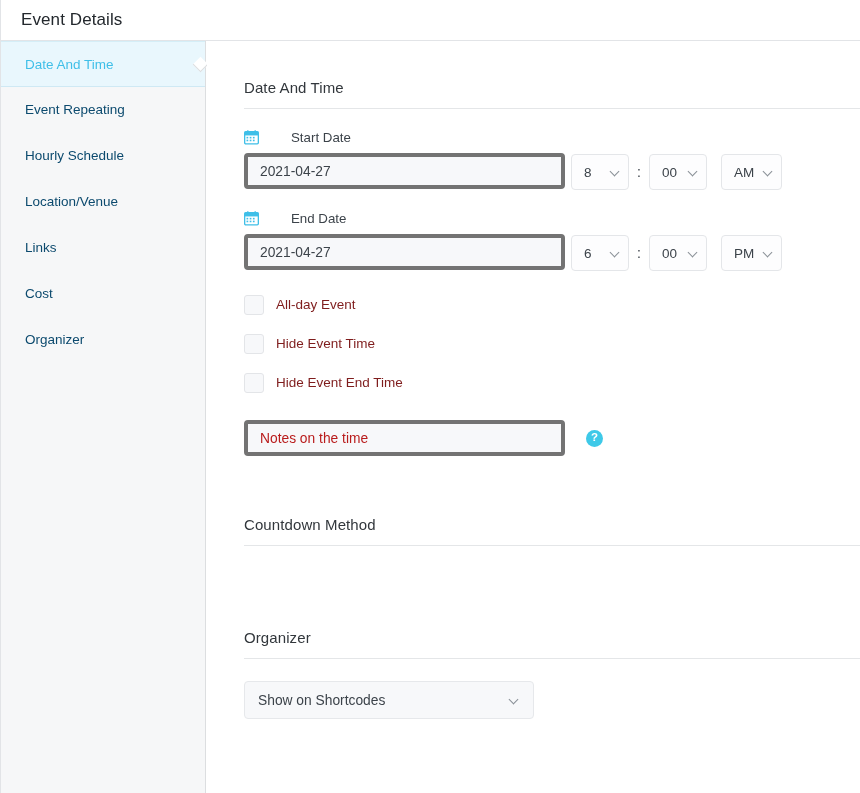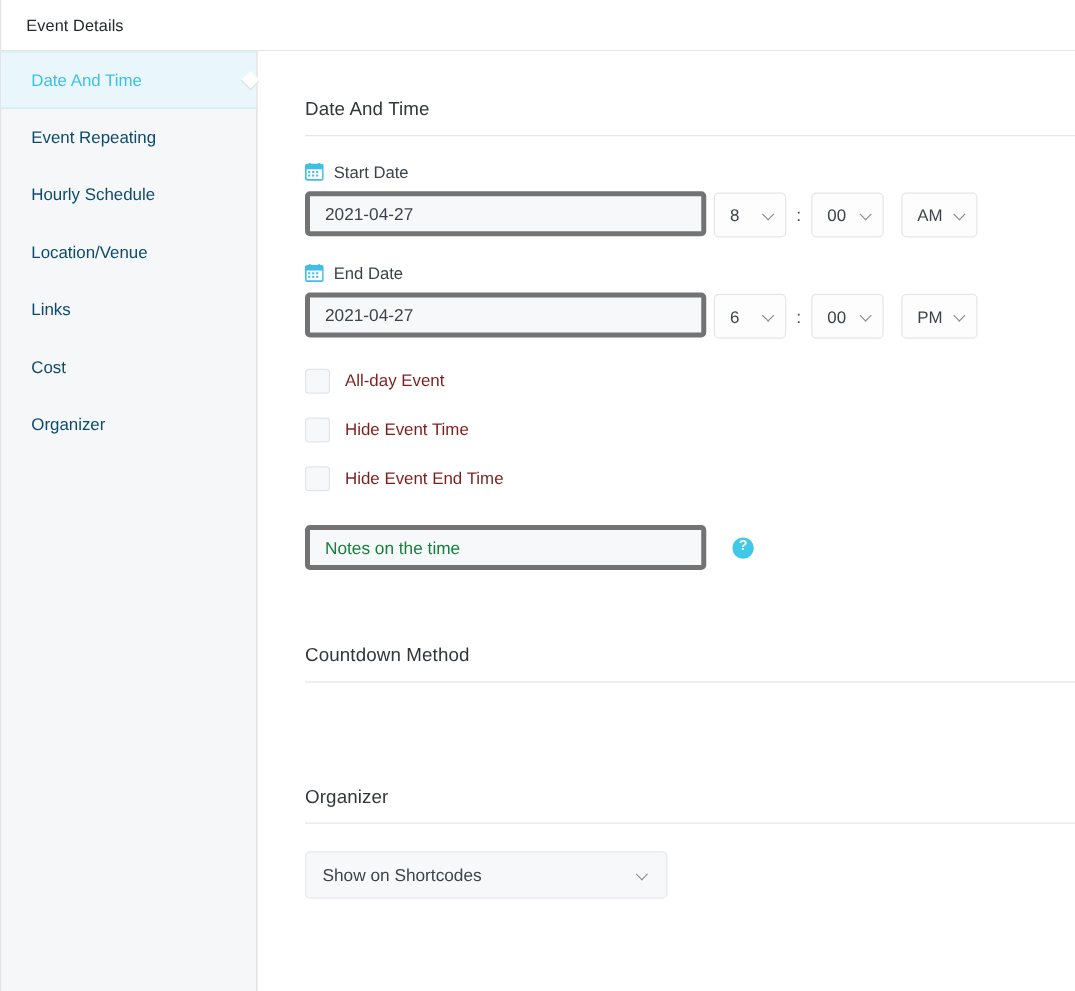--- a/index.html
+++ b/index.html
@@ -23,21 +23,21 @@
     left: 0; top: 0;
     width: 860px; height: 41px;
     background: #ffffff;
     border-bottom: 1px solid #e2e4e7;
     border-left: 1px solid #e2e4e7;
     display: flex;
     align-items: center;
   }
   .titlebar .title {
     margin-left: 20px;
-    font-size: 13px;
+    font-size: 17px;
     color: #23282d;
     letter-spacing: .1px;
   }
 
   
   .sidebar {
     position: absolute;
     left: 0; top: 41px;
     width: 206px; height: 752px;
     background: #f6f7f8;
@@ -98,20 +98,21 @@
   }
 
   .field-row { padding-left: 37px; position: relative; }
 
   .field-label {
     display: flex;
     align-items: center;
     font-size: 13.3px;
     color: #3c434a;
     margin-bottom: 8px;
+    gap: 24px;
   }
   .cal-icon {
     width: 15px; height: 15px;
     margin-right: 8px;
     display: inline-block;
     position: relative;
     flex: 0 0 auto;
   }
 
   .text-input {
@@ -121,21 +122,21 @@
     border: 4px solid #737373;
     border-radius: 4px;
     padding: 0 12px;
     font-size: 13.8px;
     color: #3c434a;
     font-family: "Liberation Sans", sans-serif;
     outline: none;
     display: flex;
     align-items: center;
   }
-  .text-input.placeholder { color: #15803d; }
+  .text-input.placeholder { color: #b91c1c; }
 
   
   .time-group {
     position: absolute;
     left: 364px;
     top: 24px;
     display: flex;
     align-items: center;
   }
   .sel-sm {

